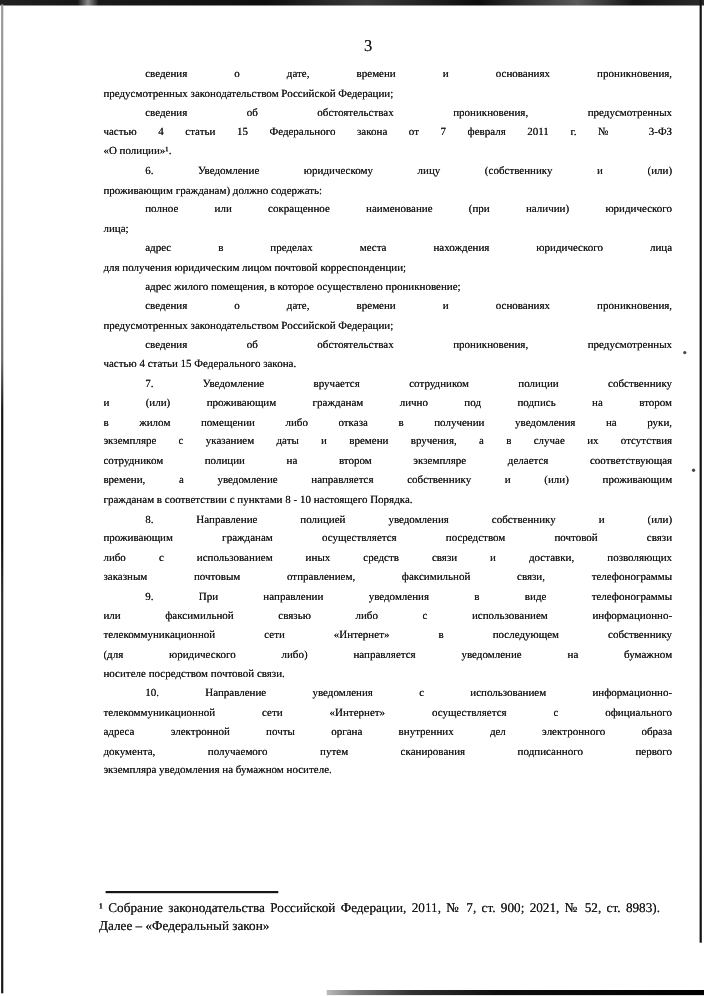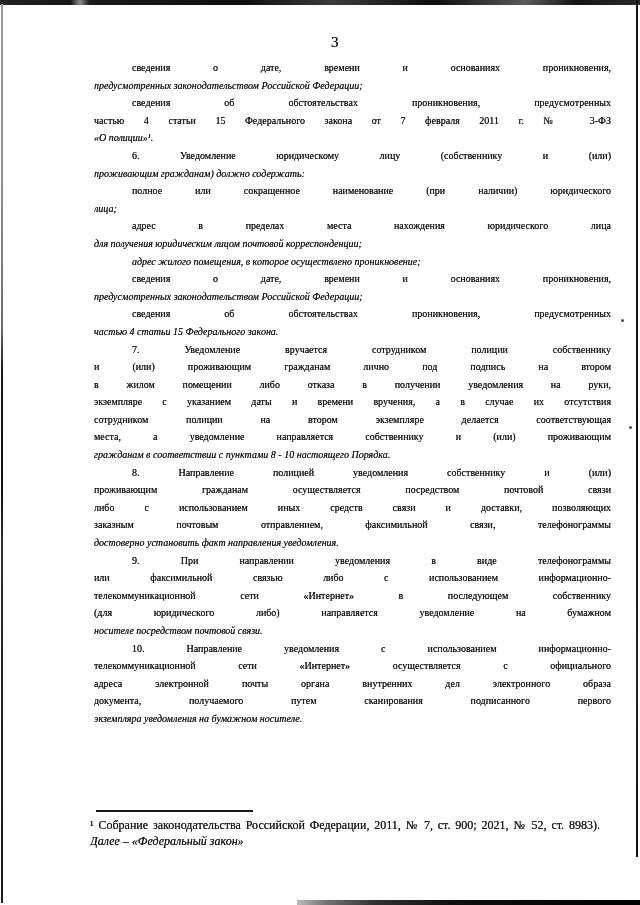--- a/index.html
+++ b/index.html
@@ -43,21 +43,21 @@
   .doc-body {
     position:absolute; left:94px; top:59px; width:517px;
     font-size:10px; line-height:17.6px;
   }
   .line {
     text-align:justify;
     text-align-last:justify;
     height:17.6px; overflow:hidden;
   }
   .line.first { text-indent:38px; }
-  .line.last  { text-align-last:left;font-style:italic; }
+  .line.last  { text-align-last:left; }
 
   .footnote-rule {
     position:absolute; left:96px; top:810px; width:157px; height:0;
     border-top:2px solid #161616;
   }
   .footnote {
     position:absolute; left:90px; top:818px; width:510px;
     font-size:12px; line-height:15.5px;
   }
   .footnote .line { height:15.5px; }
@@ -90,27 +90,26 @@
       <div class="line first last">адрес жилого помещения, в которое осуществлено проникновение;</div>
       <div class="line first">сведения о дате, времени и основаниях проникновения,</div>
       <div class="line last">предусмотренных законодательством Российской Федерации;</div>
       <div class="line first">сведения об обстоятельствах проникновения, предусмотренных</div>
       <div class="line last">частью 4 статьи 15 Федерального закона.</div>
       <div class="line first">7. Уведомление вручается сотрудником полиции собственнику</div>
       <div class="line">и (или) проживающим гражданам лично под подпись на втором</div>
       <div class="line">в жилом помещении либо отказа в получении уведомления на руки,</div>
       <div class="line">экземпляре с указанием даты и времени вручения, а в случае их отсутствия</div>
       <div class="line">сотрудником полиции на втором экземпляре делается соответствующая</div>
-      <div class="line">места, а уведомление направляется собственнику и (или) проживающим</div>
+      <div class="line">времени, а уведомление направляется собственнику и (или) проживающим</div>
       <div class="line last">гражданам в соответствии с пунктами 8 - 10 настоящего Порядка.</div>
       <div class="line first">8. Направление полицией уведомления собственнику и (или)</div>
       <div class="line">проживающим гражданам осуществляется посредством почтовой связи</div>
       <div class="line">либо с использованием иных средств связи и доставки, позволяющих</div>
       <div class="line">заказным почтовым отправлением, факсимильной связи, телефонограммы</div>
-      <div class="line last">достоверно установить факт направления уведомления.</div>
       <div class="line first">9. При направлении уведомления в виде телефонограммы</div>
       <div class="line">или факсимильной связью либо с использованием информационно-</div>
       <div class="line">телекоммуникационной сети «Интернет» в последующем собственнику</div>
       <div class="line">(для юридического либо) направляется уведомление на бумажном</div>
       <div class="line last">носителе посредством почтовой связи.</div>
       <div class="line first">10. Направление уведомления с использованием информационно-</div>
       <div class="line">телекоммуникационной сети «Интернет» осуществляется с официального</div>
       <div class="line">адреса электронной почты органа внутренних дел электронного образа</div>
       <div class="line">документа, получаемого путем сканирования подписанного первого</div>
       <div class="line last">экземпляра уведомления на бумажном носителе.</div>

